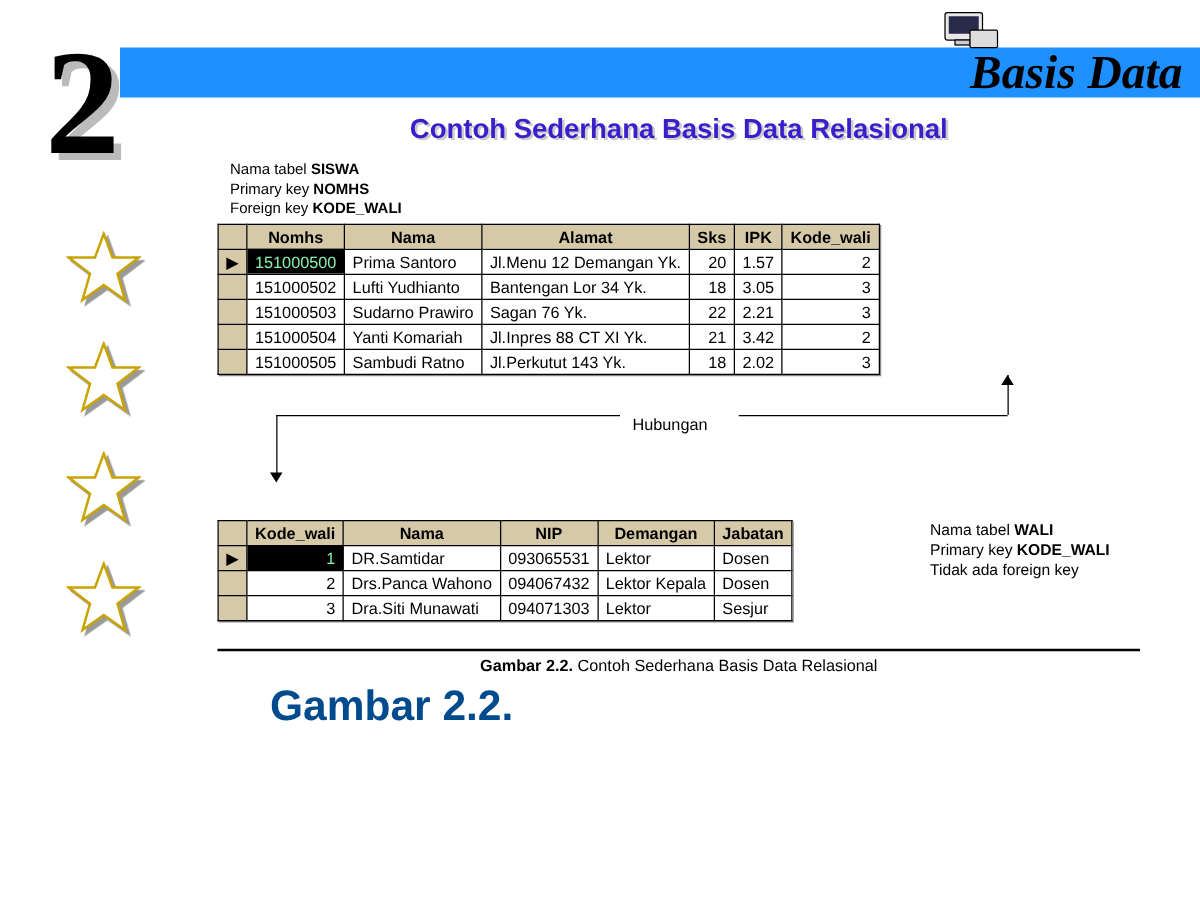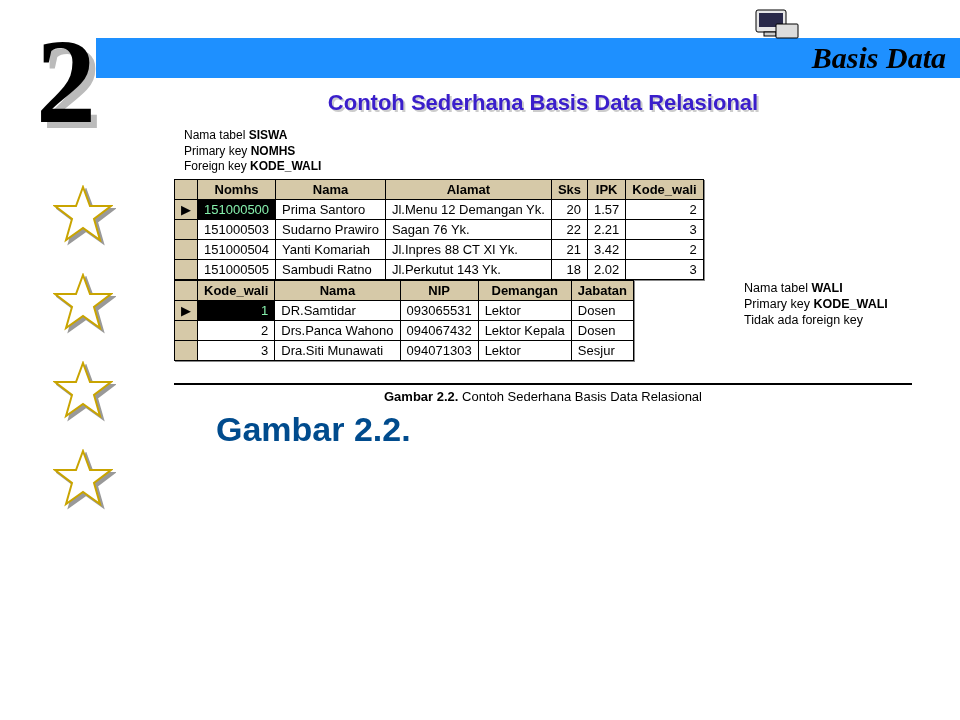--- a/index.html
+++ b/index.html
@@ -17,21 +17,21 @@
     top: 38px;
     left: 40px;
     right: 0;
     height: 40px;
     background: #1e90ff;
     display: flex;
     align-items: center;
     justify-content: flex-end;
     padding-right: 14px;
     color: #000;
-    font-size: 30px;
+    font-size: 38px;
     font-style: italic;
     font-family: "Times New Roman", serif;
     font-weight: bold;
   }
   .computer-icon {
     position: absolute;
     top: 8px;
     right: 160px;
     width: 46px;
     height: 34px;
@@ -224,20 +224,29 @@
           <td class="rowsel">▶</td>
           <td class="left highlight-cell">151000500</td>
           <td class="left">Prima Santoro</td>
           <td class="left">Jl.Menu 12 Demangan Yk.</td>
           <td class="right">20</td>
           <td class="right">1.57</td>
           <td class="right">2</td>
         </tr>
         <tr>
           <td class="rowsel"></td>
+          <td class="left">151000502</td>
+          <td class="left">Lufti Yudhianto</td>
+          <td class="left">Bantengan Lor 34 Yk.</td>
+          <td class="right">18</td>
+          <td class="right">3.05</td>
+          <td class="right">3</td>
+        </tr>
+        <tr>
+          <td class="rowsel"></td>
           <td class="left">151000503</td>
           <td class="left">Sudarno Prawiro</td>
           <td class="left">Sagan 76 Yk.</td>
           <td class="right">22</td>
           <td class="right">2.21</td>
           <td class="right">3</td>
         </tr>
         <tr>
           <td class="rowsel"></td>
           <td class="left">151000504</td>
@@ -252,20 +261,31 @@
           <td class="left">151000505</td>
           <td class="left">Sambudi Ratno</td>
           <td class="left">Jl.Perkutut 143 Yk.</td>
           <td class="right">18</td>
           <td class="right">2.02</td>
           <td class="right">3</td>
         </tr>
       </tbody>
     </table>
 
+  <div class="relation-row">
+
+    <div class="vline" style="left:650px; top:-6px; height:32px;"></div>
+    <div class="arrowhead" style="left:645px; top:-6px; border-left:5px solid transparent;border-right:5px solid transparent;border-bottom:8px solid #000;"></div>
+    <div class="hline" style="left:435px; top:26px; width:215px;"></div>
+
+    <div class="hline" style="left:65px; top:26px; width:275px;"></div>
+    <div class="vline" style="left:65px; top:26px; height:48px;"></div>
+    <div class="arrowhead" style="left:60px; top:72px; border-left:5px solid transparent;border-right:5px solid transparent;border-top:8px solid #000;"></div>
+    <span class="relation-label">Hubungan</span>
+  </div>
 
   <div style="position:relative;">
     <table class="datagrid" id="wali-table">
         <tbody>
           <tr>
             <th style="width:18px"></th>
             <th>Kode_wali</th>
             <th>Nama</th>
             <th>NIP</th>
             <th>Demangan</th>

